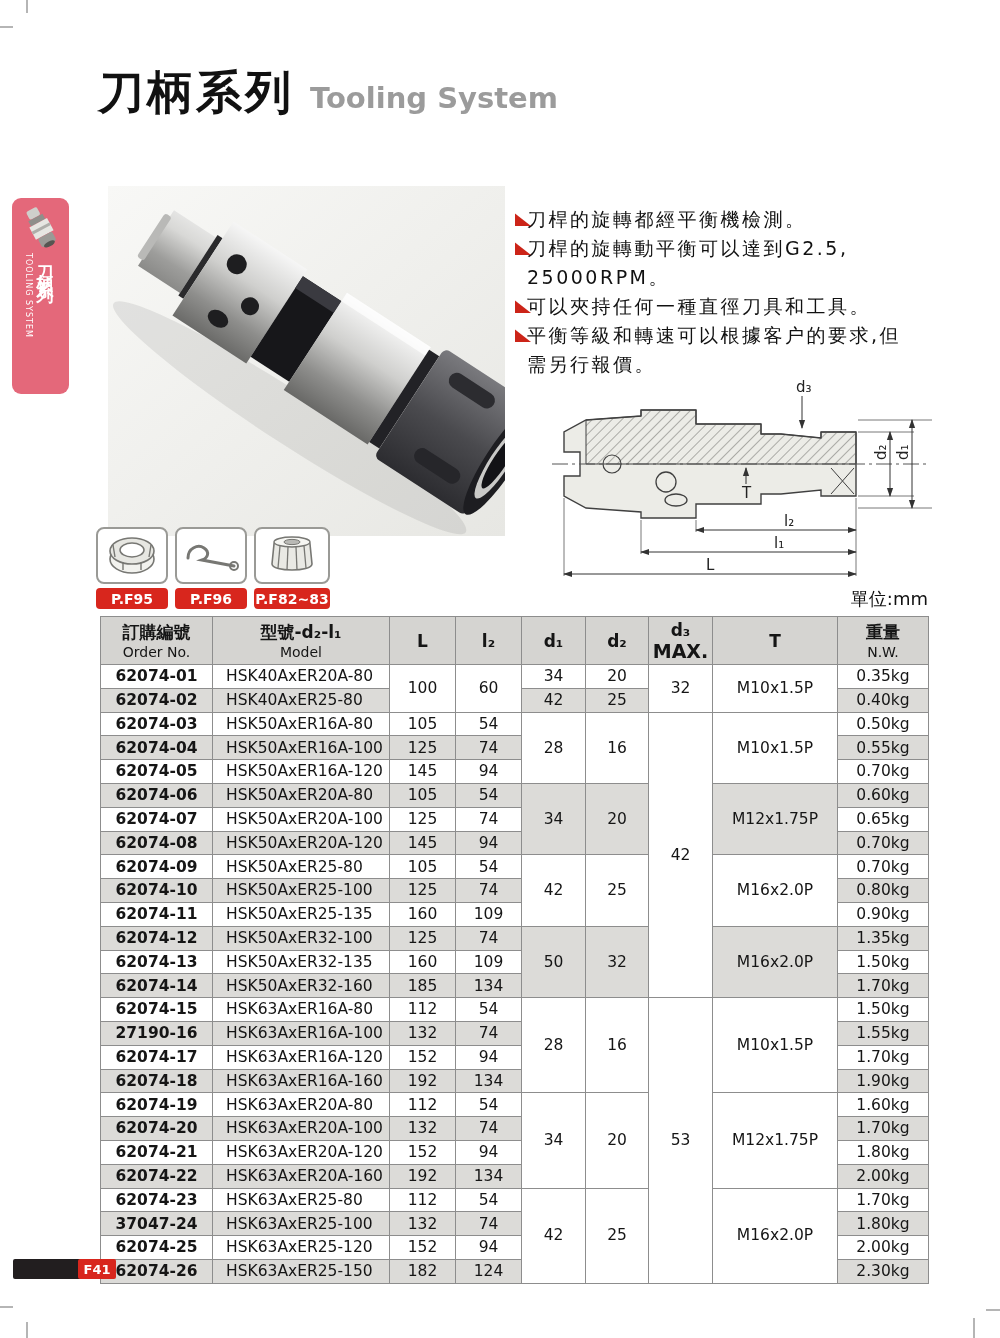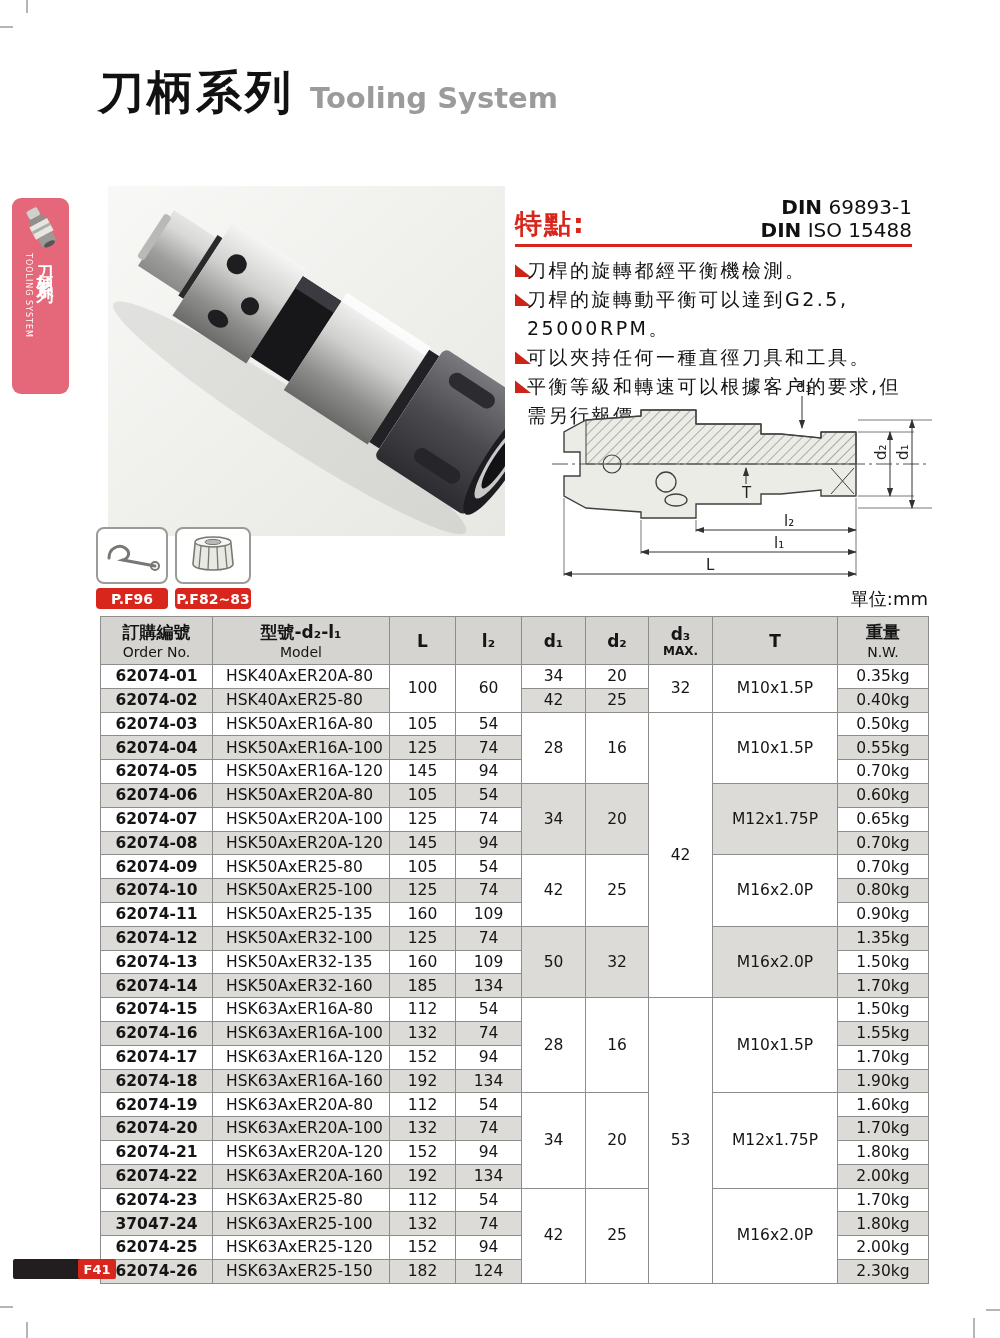--- a/index.html
+++ b/index.html
@@ -69,21 +69,21 @@
   .unit-note { position:absolute; left:700px; top:587px; width:228px; text-align:right; font-size:18px; color:#111; }
 
   
   .spec-table { position:absolute; left:100px; top:616px; width:828px; border-collapse:collapse;
                 table-layout:fixed; font-size:15.5px; color:#151515; }
   .spec-table th, .spec-table td { border:1px solid #8d8d8d; text-align:center; vertical-align:middle;
                 padding:0; background:#fff; }
   .spec-table thead th { background:#d5d4d1; height:48px; font-weight:bold; }
   .spec-table thead .zh { font-size:17px; font-weight:bold; display:block; }
   .spec-table thead .sub { font-size:14px; font-weight:normal; display:block; }
-  .spec-table thead .max { font-size:12px; font-weight:bold; display:block; }
+  .spec-table thead .max { font-size:19px; font-weight:bold; display:block; }
   .spec-table tbody td { height:23.8px; line-height:1.05; }
   .spec-table tbody tr.shade td { background:#dcdbd8; }
   .spec-table tbody td.merged { background:#fff; }
   .spec-table td.order { font-weight:bold; }
   .spec-table td.model { text-align:left; padding-left:13px; }
   .spec-table { border:1.5px solid #7c7c7c; }
 
   
   .footer-bar { position:absolute; left:13px; top:1259px; width:90px; height:20px; background:#221e1f;
                 border-radius:2px; }
@@ -168,27 +168,20 @@
       <rect x="302" y="-65" width="108" height="130" rx="6" fill="url(#nutg)"></rect>
       <rect x="322" y="-52" width="52" height="16" rx="8" fill="#2c2c30"></rect>
       <rect x="334" y="30" width="52" height="16" rx="8" fill="#26262a"></rect>
       <ellipse cx="410" cy="0" rx="15" ry="63" fill="#1d1d21"></ellipse>
       <ellipse cx="410" cy="0" rx="10" ry="44" fill="#c9c9c7"></ellipse>
       <ellipse cx="410" cy="0" rx="7" ry="32" fill="#121216"></ellipse>
     </g>
   </svg>
 
   <div class="features">
-    <div class="features-head">
-      <span class="feat-heading">特點:</span>
-      <div class="din">
-        <div><b>DIN</b><span> 69893-1</span></div>
-        <div><b>DIN</b><span> ISO 15488</span></div>
-      </div>
-    </div>
     <ul class="feat-list">
       <li><span class="tri"></span><span>刀桿的旋轉都經平衡機檢測。</span></li>
       <li><span class="tri"></span><span>刀桿的旋轉動平衡可以達到G2.5, 25000RPM。</span></li>
       <li><span class="tri"></span><span>可以夾持任何一種直徑刀具和工具。</span></li>
       <li><span class="tri"></span><span>平衡等級和轉速可以根據客户的要求,但需另行報價。</span></li>
     </ul>
   </div>
 
   <svg class="drawing" viewBox="0 0 394 216">
     <defs>
@@ -233,20 +226,34 @@
     <line x1="18" y1="122" x2="18" y2="200" stroke="#555" stroke-width=".8"></line>
     <line x1="150" y1="154" x2="310" y2="154" stroke="#333" stroke-width="1" marker-start="url(#arr)" marker-end="url(#arr)"></line>
     <text x="238" y="150" class="dim-label">l₂</text>
     <line x1="95" y1="176" x2="310" y2="176" stroke="#333" stroke-width="1" marker-start="url(#arr)" marker-end="url(#arr)"></line>
     <text x="228" y="172" class="dim-label">l₁</text>
     <line x1="18" y1="198" x2="310" y2="198" stroke="#333" stroke-width="1" marker-start="url(#arr)" marker-end="url(#arr)"></line>
     <text x="160" y="194" class="dim-label">L</text>
   </svg>
 
   <div class="thumbs">
+    <div class="thumb">
+      <div class="thumb-box">
+        <svg width="54" height="42" viewBox="0 0 54 42">
+          <ellipse cx="27" cy="24" rx="22" ry="14" fill="#f2f2ee" stroke="#777773" stroke-width="1.6"></ellipse>
+          <ellipse cx="27" cy="16" rx="22" ry="13" fill="#e7e7e2" stroke="#777773" stroke-width="1.6"></ellipse>
+          <ellipse cx="27" cy="15" rx="12" ry="7" fill="#fff" stroke="#777773" stroke-width="1.5"></ellipse>
+          <line x1="8" y1="10" x2="10" y2="22" stroke="#777773" stroke-width="1.4"></line>
+          <line x1="46" y1="10" x2="44" y2="22" stroke="#777773" stroke-width="1.4"></line>
+          <line x1="18" y1="27" x2="18" y2="35" stroke="#777773" stroke-width="1.4"></line>
+          <line x1="36" y1="27" x2="36" y2="35" stroke="#777773" stroke-width="1.4"></line>
+        </svg>
+      </div>
+      <div class="thumb-label">P.F95</div>
+    </div>
     <div class="thumb">
       <div class="thumb-box">
         <svg width="58" height="40" viewBox="0 0 58 40">
           <path d="M6,22 C6,12 16,8 22,12 C28,16 26,22 20,24 L52,30" fill="none" stroke="#777773" stroke-width="3" stroke-linecap="round"></path>
           <circle cx="52" cy="30" r="4" fill="none" stroke="#777773" stroke-width="2"></circle>
         </svg>
       </div>
       <div class="thumb-label">P.F96</div>
     </div>
     <div class="thumb" style="width:76px">
@@ -435,21 +442,21 @@
           <td class="model">HSK63AxER16A-80</td>
           <td>112</td>
           <td>54</td>
           <td rowspan="4" class="merged">28</td>
           <td rowspan="4" class="merged">16</td>
           <td rowspan="12" class="merged">53</td>
           <td rowspan="4" class="merged">M10x1.5P</td>
           <td class="nw">1.50kg</td>
         </tr>
         <tr class="shade">
-          <td class="order">62074-16</td>
+          <td class="order">27190-16</td>
           <td class="model">HSK63AxER16A-100</td>
           <td>132</td>
           <td>74</td>
           <td class="nw">1.55kg</td>
         </tr>
         <tr>
           <td class="order">62074-17</td>
           <td class="model">HSK63AxER16A-120</td>
           <td>152</td>
           <td>94</td>

